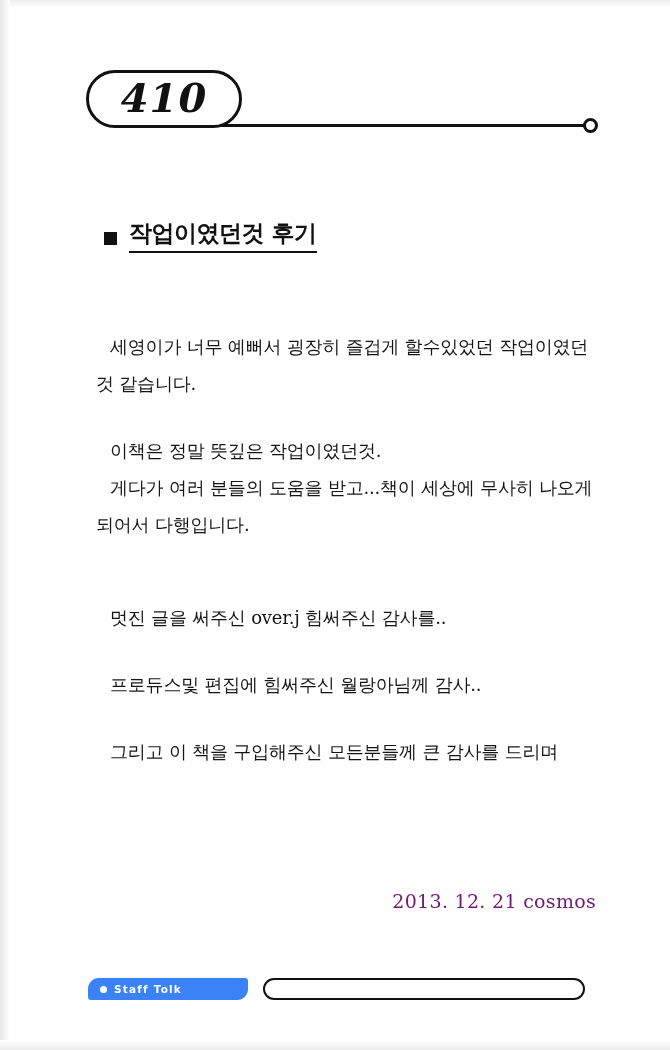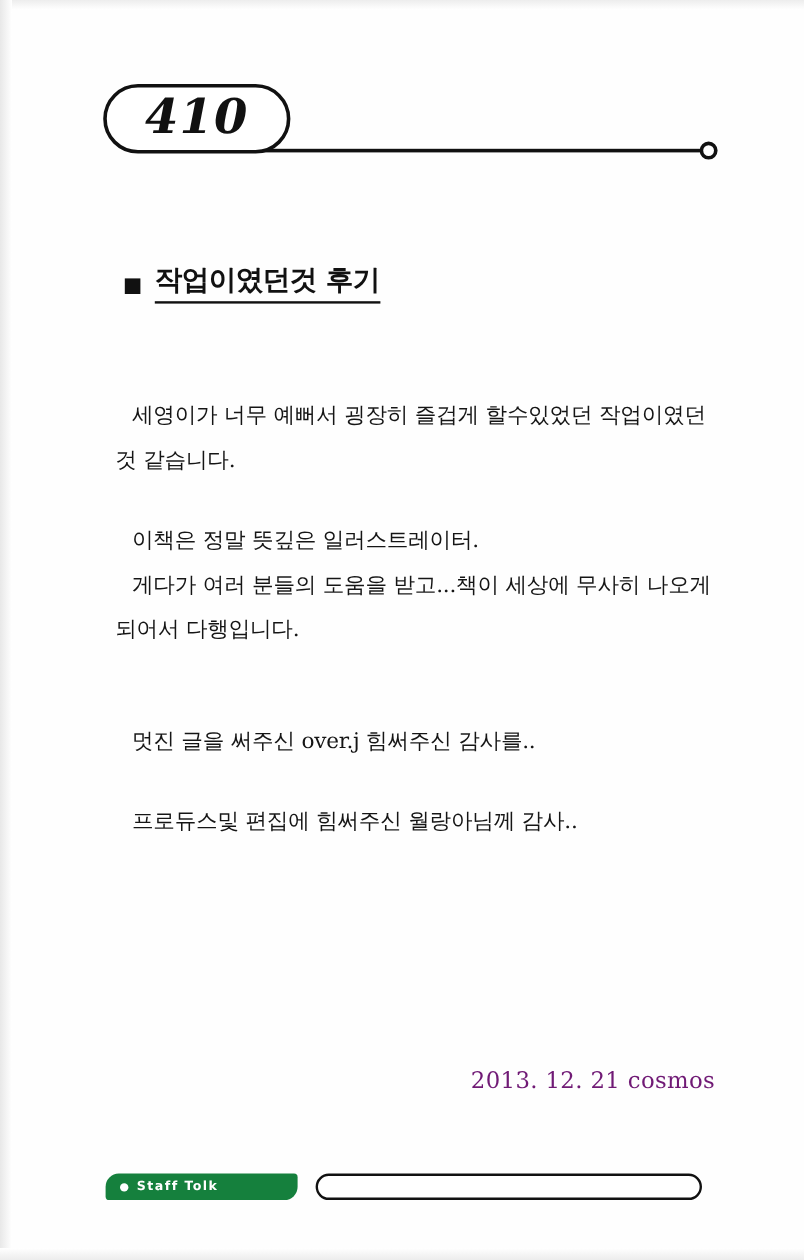--- a/index.html
+++ b/index.html
@@ -149,21 +149,21 @@
     top: 978px;
     width: 500px;
     height: 24px;
   }
   .footer-tab {
     position: absolute;
     left: 0;
     top: 0;
     width: 160px;
     height: 22px;
-    background: #15803d;
+    background: #3b82f6;
     border-radius: 11px 3px 11px 3px;
     display: flex;
     align-items: center;
     gap: 7px;
     padding-left: 12px;
     box-sizing: border-box;
   }
   .footer-dot {
     width: 7px;
     height: 7px;
@@ -227,27 +227,28 @@
   </div>
 
   <div class="section-title-row">
     <span class="square-bullet"></span>
     <span class="section-title">작업이였던것 후기</span>
   </div>
 
   <div class="body">
     <p class="para indent">세영이가 너무 예뻐서 굉장히 즐겁게 할수있었던 작업이였던것 같습니다.</p>
     <div class="gap-lg"></div>
-    <p class="para indent">이책은 정말 뜻깊은 일러스트레이터.</p>
+    <p class="para indent">이책은 정말 뜻깊은 작업이였던것.</p>
     <p class="para indent">게다가 여러 분들의 도움을 받고...책이 세상에 무사히 나오게 되어서 다행입니다.</p>
     <div class="gap-xl"></div>
     <p class="para indent">멋진 글을 써주신 over.j 힘써주신 감사를..</p>
     <div class="gap-lg"></div>
     <p class="para indent">프로듀스및 편집에 힘써주신 월랑아님께 감사..</p>
     <div class="gap-lg"></div>
+    <p class="para indent">그리고 이 책을 구입해주신 모든분들께 큰 감사를 드리며</p>
   </div>
 
   <div class="signature">2013. 12. 21 cosmos</div>
 
   <div class="footer">
     <div class="footer-tab">
       <span class="footer-dot"></span>
       <span class="footer-label">Staff Tolk</span>
     </div>
     <div class="footer-bar"></div>

